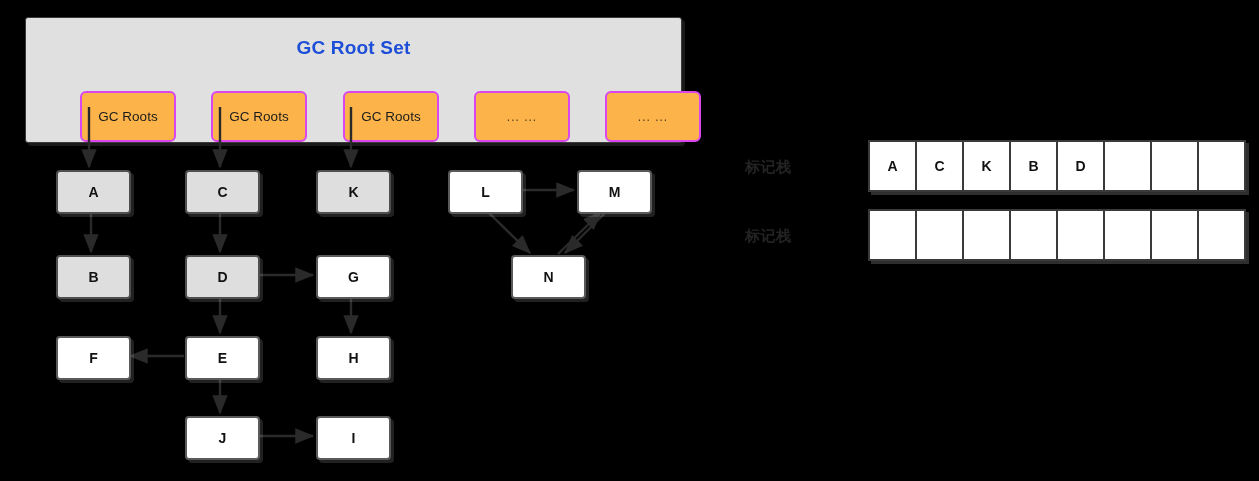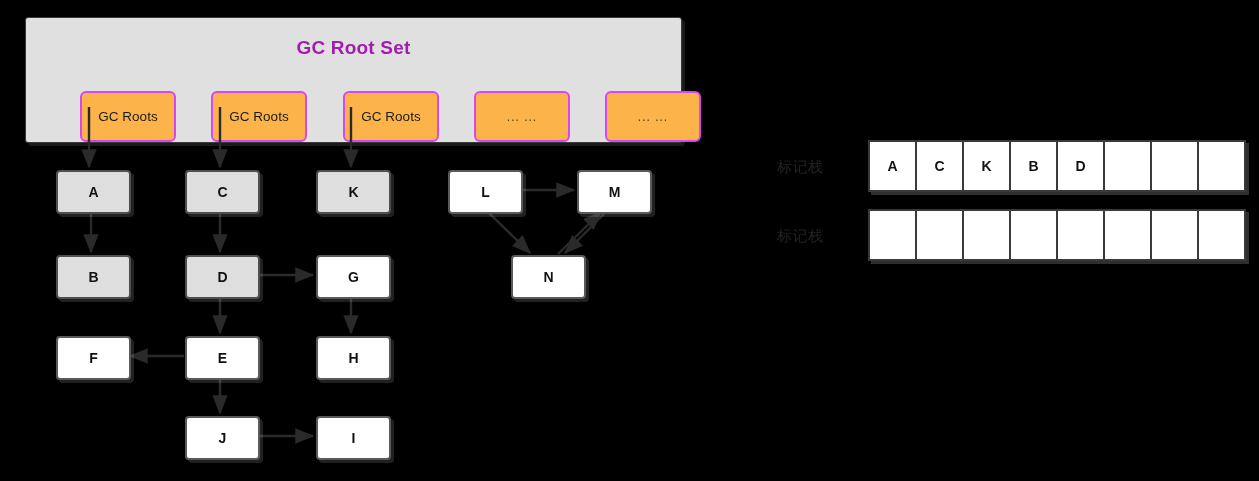--- a/index.html
+++ b/index.html
@@ -10,21 +10,21 @@
   #stage{position:absolute;inset:0;width:1259px;height:481px;}
 
   
   .rootset{
     position:absolute;left:25px;top:17px;width:655px;height:124px;
     background:#e0e0e0;border:1px solid #3a3a3a;border-radius:3px;
     box-shadow:3px 3px 0 rgba(255,255,255,.10);
   }
   .rootset-title{
     position:absolute;left:0;top:19px;width:100%;text-align:center;
-    font-size:19px;font-weight:bold;color:#a21caf;letter-spacing:.2px;
+    font-size:19px;font-weight:bold;color:#1d4ed8;letter-spacing:.2px;
   }
   .rootbox{
     position:absolute;top:73px;width:92px;height:47px;
     background:#fcb44a;border:2px solid #d946ef;border-radius:6px;
     display:flex;align-items:center;justify-content:center;
     font-size:13.5px;color:#1b1b1b;font-weight:400;margin-left:36px;
   }
   .rootbox.ell{font-size:12px;letter-spacing:1px;color:#4a3a1c;}
 
   
@@ -35,22 +35,22 @@
     box-shadow:3px 3px 0 rgba(255,255,255,.13);
   }
   .node.marked{background:#dedede;border-color:#4f4f4f;}
   .node.unmarked{background:#ffffff;border-color:#5a5a5a;}
 
   
   .edges{position:absolute;left:0;top:0;width:1259px;height:481px;overflow:visible;}
 
   
   .arr-label{
-    position:absolute;font-size:15px;font-weight:normal;
-    color:#232323;white-space:nowrap;letter-spacing:.5px;margin-left:32px;
+    position:absolute;font-size:15px;font-weight:bold;
+    color:#232323;white-space:nowrap;letter-spacing:.5px;
   }
   .array{
     position:absolute;display:flex;background:#fff;
     border:2px solid #3a3a3a;
     box-shadow:3px 3px 0 rgba(255,255,255,.18);
   }
   .cell{
     width:45px;height:48px;border-right:2px solid #3a3a3a;
     display:flex;align-items:center;justify-content:center;
     font-size:14px;font-weight:bold;color:#111;background:#fff;

